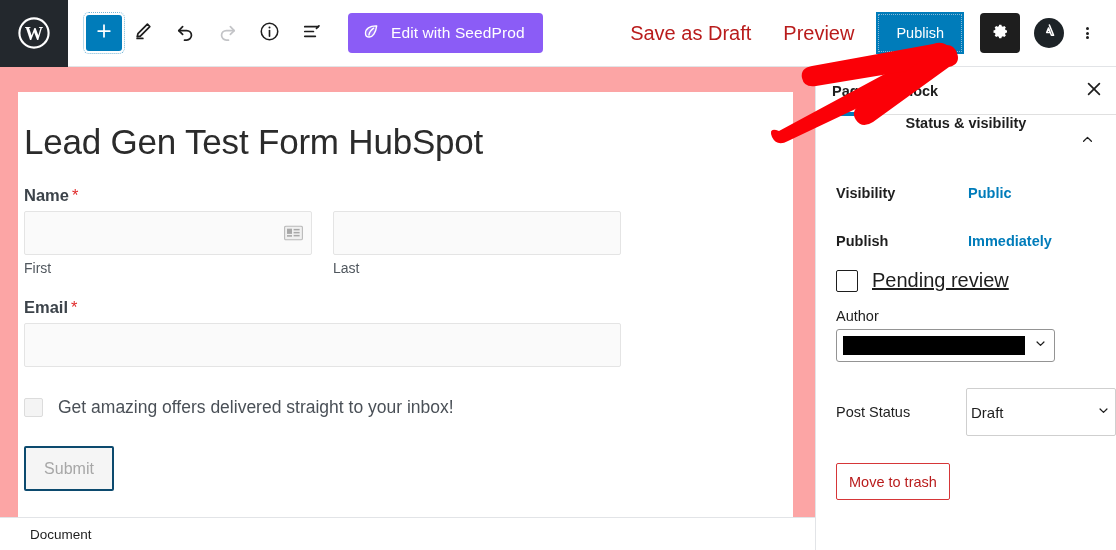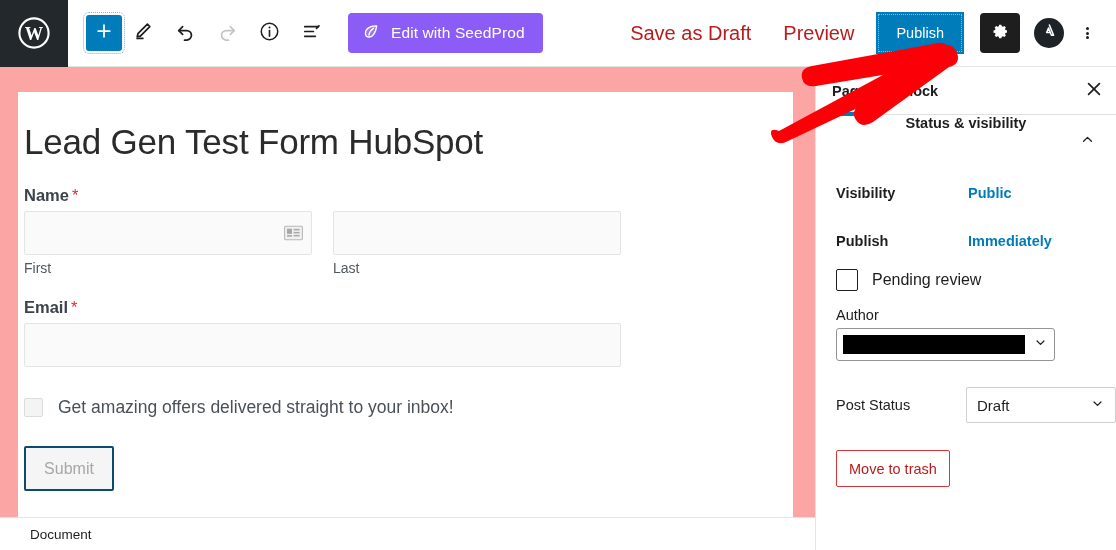--- a/index.html
+++ b/index.html
@@ -235,46 +235,46 @@
   .kv-key { font-size: 14.5px; color: #1e1e1e; width: 132px; }
   .kv-val { font-size: 14.5px; color: #007cba; }
   .pending-row { display: flex; align-items: center; gap: 14px; margin-top: 4px; }
   .sb-cb {
     width: 22px; height: 22px;
     border: 1px solid #1e1e1e;
     background: #fff;
     border-radius: 2px;
     flex: 0 0 22px;
   }
-  .pending-label { font-size: 16px; color: #1e1e1e; }
+  .pending-label { font-size: 20px; color: #1e1e1e; text-decoration: underline; }
   .author-label { font-size: 14.5px; color: #1e1e1e; margin-top: 16px; margin-bottom: 5px; }
   .author-select {
     width: 219px; height: 33px;
     border: 1px solid #949494;
     border-radius: 3px;
     background: #fff;
     display: flex; align-items: center;
     padding: 0 6px;
     position: relative;
   }
   .redaction { height: 19px; flex: 1; background: #000; }
   .author-select .chev { margin-left: 8px; color: #1e1e1e; }
   .status-row {
     display: flex; align-items: center;
     margin-top: 26px;
     margin-right: -20px;
   }
   .status-key { font-size: 14.5px; color: #1e1e1e; flex: 1; }
   .status-select {
-    width: 150px; height: 36px;
+    width: 150px; height: 48px;
     border: 1px solid #cfcfcf;
     border-radius: 2px;
     background: #fff;
     display: flex; align-items: center;
-    padding: 0 10px;
+    padding: 0 4px;
     font-size: 15px; color: #1e1e1e;
   }
   .status-select .chev { margin-left: auto; }
   .trash-btn {
     margin-top: 27px;
     display: inline-flex; align-items: center; justify-content: center;
     height: 37px;
     padding: 0 12px;
     border: 1px solid #d63638;
     color: #b91c1c;

